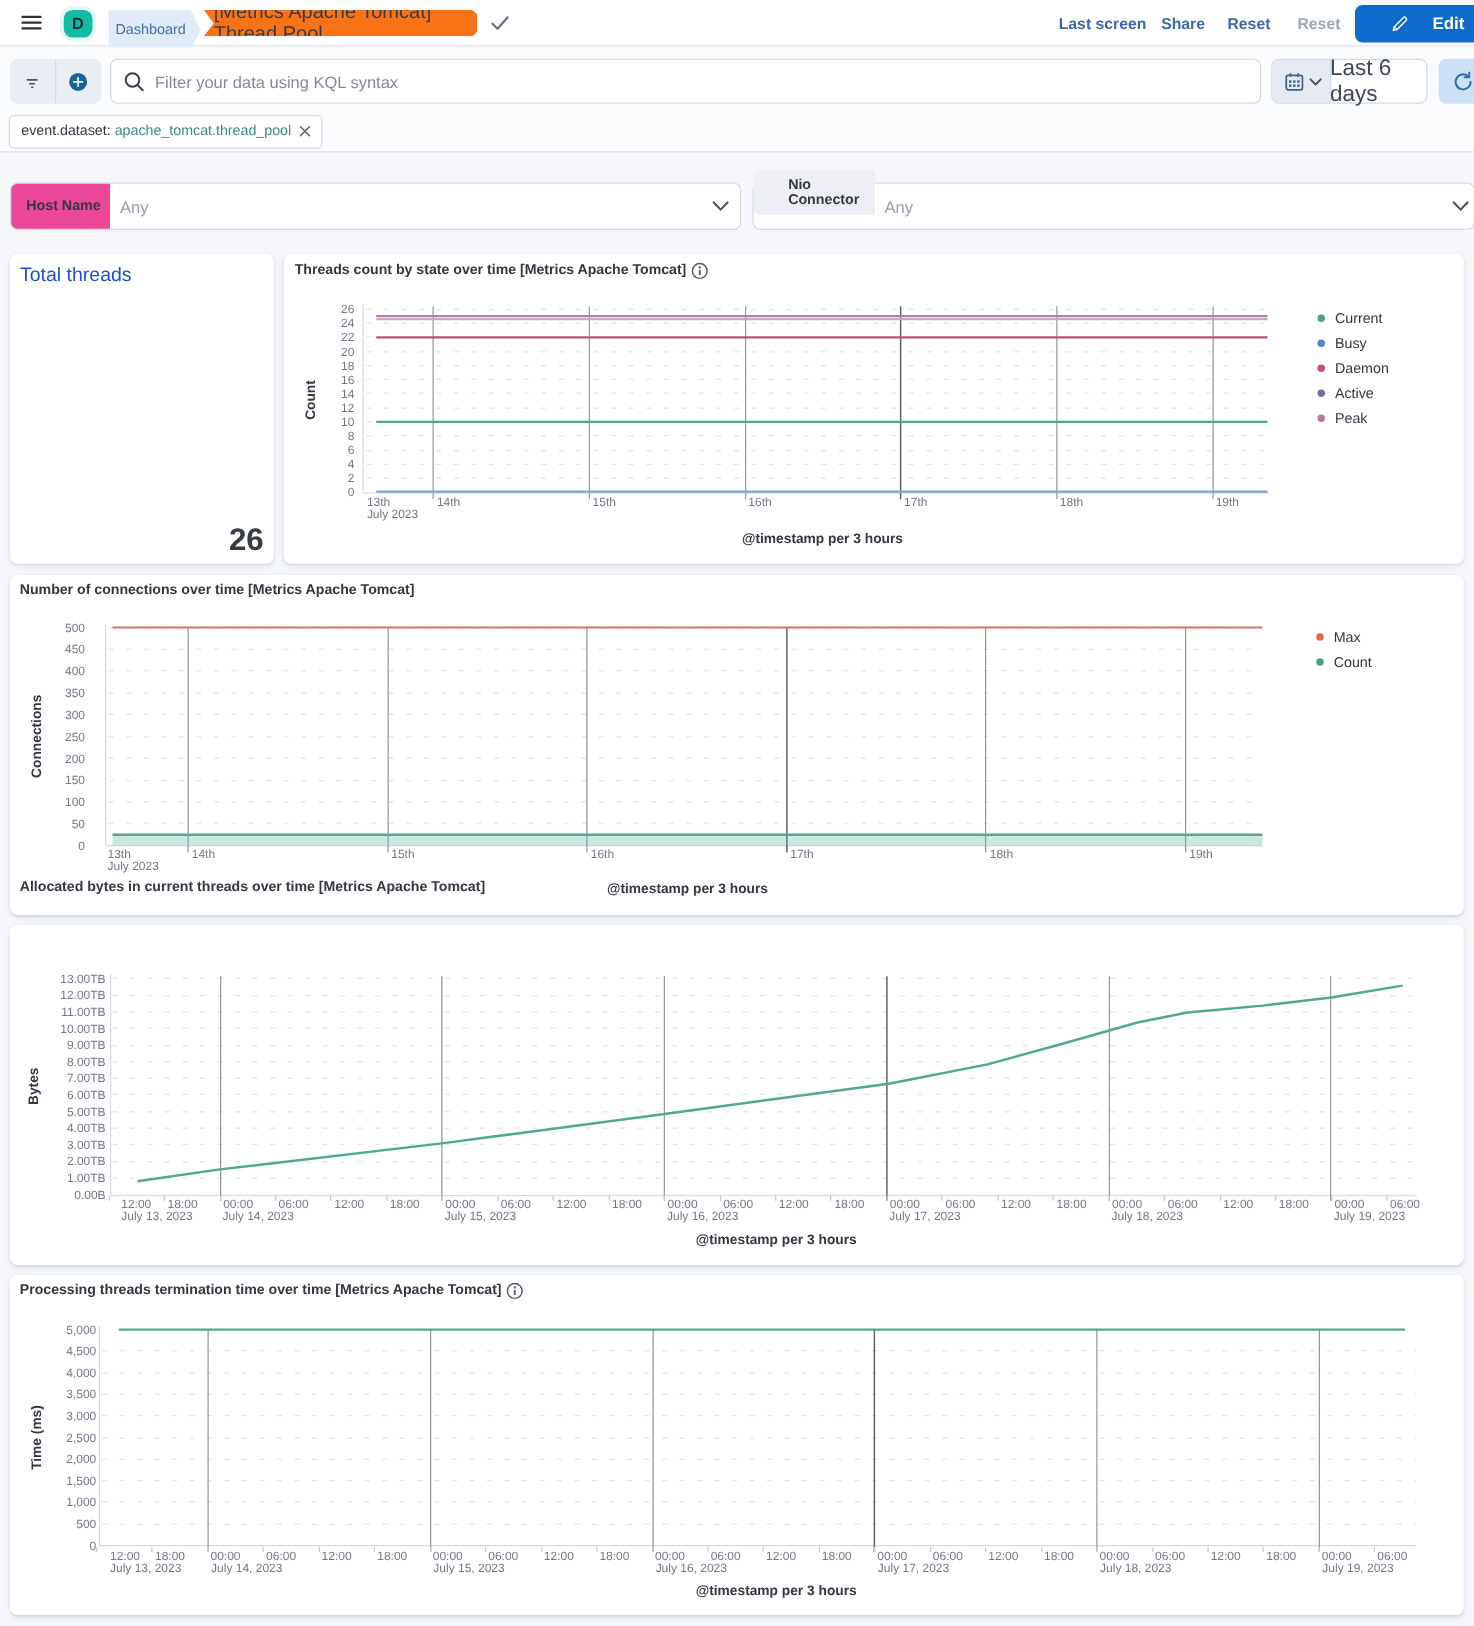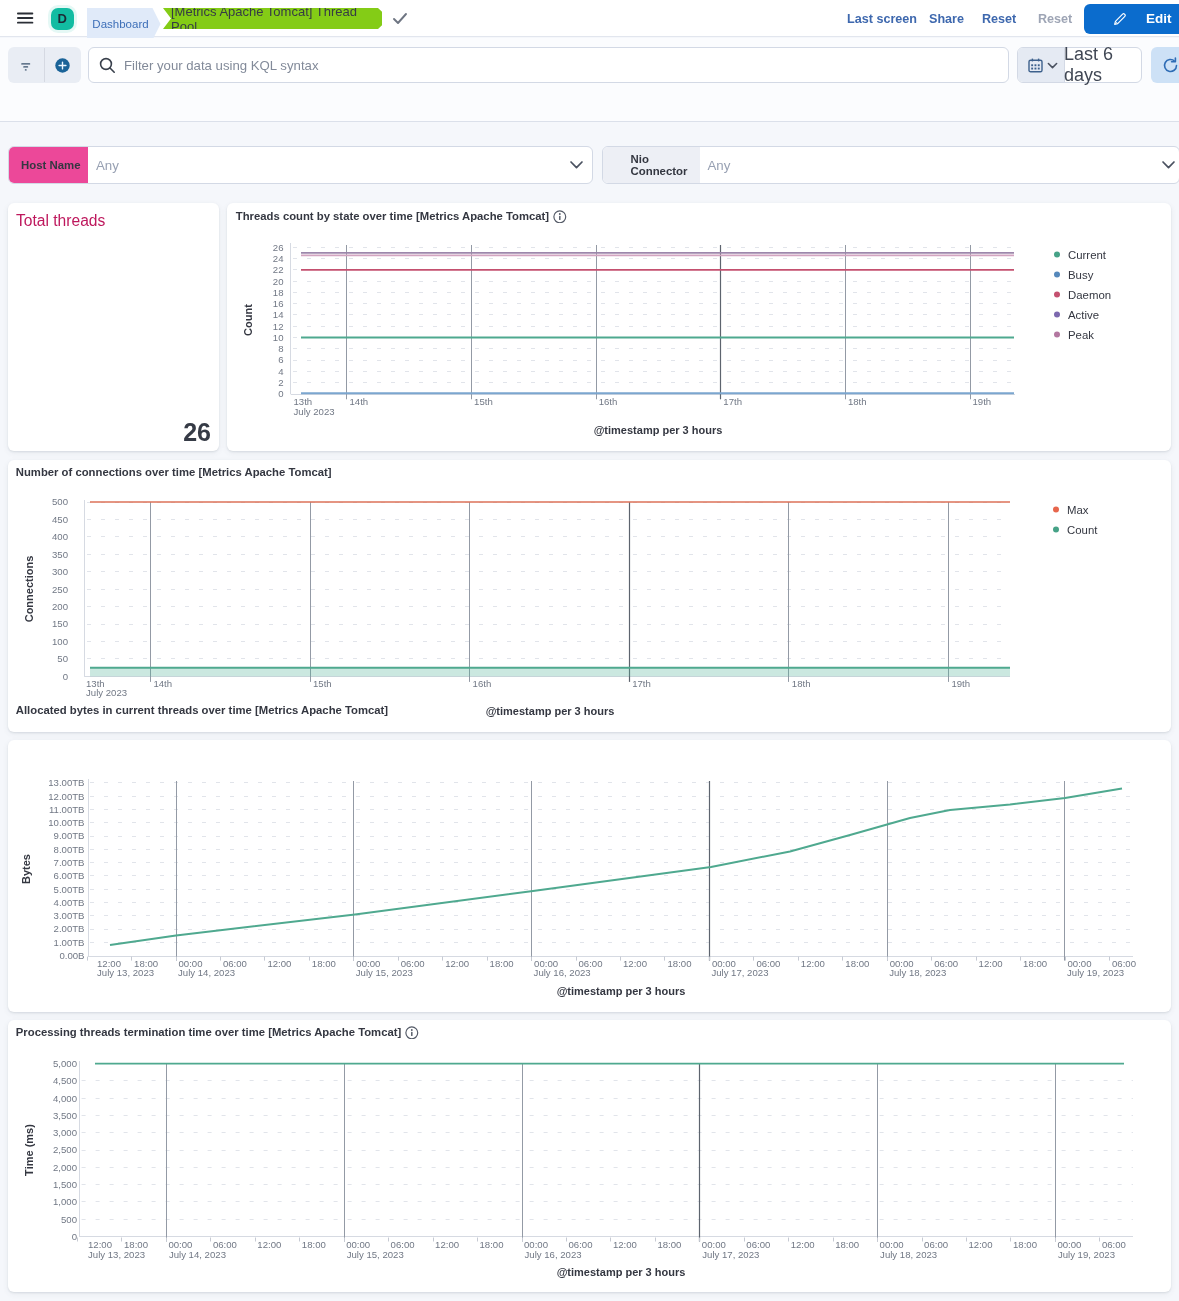--- a/index.html
+++ b/index.html
@@ -24,23 +24,23 @@
     <rect x="0" y="5.1" width="16.3" height="1.9" rx="0.9" fill="#2b2f36"></rect>
     <rect x="0" y="9.7" width="16.3" height="1.9" rx="0.9" fill="#2b2f36"></rect>
   </svg>
   <div class="abs" style="left:51px;top:7.5px;width:22.5px;height:22px;border-radius:7px;background:#12bca2;
        box-shadow:0 0 0 3px rgba(18,188,162,0.11);color:#1c2b36;font-size:13px;font-weight:bold;
        display:flex;align-items:center;justify-content:center;">D</div>
   <div class="abs" style="left:86.5px;top:8px;width:74px;height:32px;background:#e0eaf9;
        clip-path:polygon(0 0, calc(100% - 8px) 0, 100% 50%, calc(100% - 8px) 100%, 0 100%);
        color:#3d6fb8;font-size:11.5px;font-weight:500;display:flex;align-items:center;justify-content:center;
        padding-right:6px;">Dashboard</div>
-  <div class="abs" style="left:163px;top:8px;width:219px;height:21px;background:#84cc16;
+  <div class="abs" style="left:163px;top:8px;width:219px;height:21px;background:#f97316;
        clip-path:polygon(0 0, calc(100% - 4px) 0, 100% 18%, 100% 82%, calc(100% - 4px) 100%, 0 100%, 8px 50%);
-       color:#363b45;font-size:13px;display:flex;align-items:center;justify-content:center;
+       color:#363b45;font-size:16px;display:flex;align-items:center;justify-content:center;
        padding-left:8px;">[Metrics Apache Tomcat] Thread Pool</div>
   <svg class="abs" style="left:392px;top:12px" width="16" height="13" viewBox="0 0 16 13">
     <path d="M2 7 L6 11 L14 2" fill="none" stroke="#6e7582" stroke-width="1.9" stroke-linecap="round" stroke-linejoin="round"></path>
   </svg>
   <div class="link" style="left:847px;">Last screen</div>
   <div class="link" style="left:929px;">Share</div>
   <div class="link" style="left:982px;">Reset</div>
   <div class="link" style="left:1038px;color:#9ea5b5;">Reset</div>
   <div class="abs" style="left:1084px;top:3.5px;width:110px;height:30px;background:#0b6ccd;border-radius:6px;
        display:flex;align-items:center;color:#fff;font-size:13.5px;font-weight:600;">
@@ -91,40 +91,48 @@
   <svg class="abs" style="left:1046.5px;top:24px" width="11" height="7.5" viewBox="0 0 12 8">
     <path d="M1.5 1.5 L6 6 L10.5 1.5" class="chev"></path>
   </svg>
   <div class="abs" style="left:1064px;top:9px;width:78px;height:36px;display:flex;align-items:center;justify-content:center;color:#404754;font-size:18px;border-radius:17px;">Last 6 days</div>
   <div class="abs" style="left:1151px;top:9px;width:40px;height:36px;background:#cde1f6;border-radius:6px;"></div>
   <svg class="abs" style="left:1162px;top:19px" width="17" height="17" viewBox="0 0 17 17">
     <path d="M14.5 8.5 a6 6 0 1 1 -1.8 -4.3" fill="none" stroke="#2e6cb5" stroke-width="1.6" stroke-linecap="round"></path>
     <path d="M13.4 1.0 L13.4 4.8 L9.6 4.8" fill="none" stroke="#2e6cb5" stroke-width="1.6" stroke-linejoin="round" stroke-linecap="round"></path>
   </svg>
 
+  <div class="abs" style="left:7px;top:53.5px;height:27.5px;background:#fff;border:1px solid #d3d9e5;border-radius:4px;
+       display:inline-flex;align-items:center;font-size:11.4px;color:#343741;padding-right:8px;">
+    <span style="margin-left:9px;">event.dataset:&nbsp;</span>
+      <span style="color:#3e8b7d;">apache_tomcat.thread_pool</span>
+    <svg style="margin-left:6px;flex-shrink:0" width="10" height="10" viewBox="0 0 10 10">
+      <path d="M1.5 1.5 L8.5 8.5 M8.5 1.5 L1.5 8.5" stroke="#69707d" stroke-width="1.3" stroke-linecap="round"></path>
+    </svg>
+  </div>
 </div>
 
 <div class="abs" style="left:8px;top:146px;width:585px;height:38px;background:#fff;border:1px solid #d3d9e5;border-radius:6px;"></div>
 <div class="abs" style="left:9px;top:147px;width:79px;height:36px;background:#ec4899;border-radius:5px 0 0 5px;
      display:flex;align-items:center;font-size:11.4px;font-weight:600;color:#343741;padding-left:12px;">Host Name</div>
 <div class="abs" style="left:96px;top:146px;height:38px;display:flex;align-items:center;font-size:13.3px;color:#98a1b3;">Any</div>
 <svg class="abs" style="left:569px;top:160px" width="15" height="10" viewBox="0 0 15 10">
     <path d="M2 2 L7.5 7.7 L13 2" class="chev" stroke-width="2"></path>
   </svg>
 
 <div class="abs" style="left:601.5px;top:146px;width:578px;height:38px;background:#fff;border:1px solid #d3d9e5;border-radius:6px;"></div>
-<div class="abs" style="left:602.5px;top:147px;width:97px;height:36px;background:#edeff5;border-radius:5px 0 0 5px;
+<div class="abs" style="left:602.5px;top:136px;width:97px;height:36px;background:#edeff5;border-radius:5px 0 0 5px;
      display:flex;align-items:center;font-size:11.4px;font-weight:600;color:#343741;padding-left:28px;">Nio Connector</div>
 <div class="abs" style="left:707.5px;top:146px;height:38px;display:flex;align-items:center;font-size:13.3px;color:#98a1b3;">Any</div>
 <svg class="abs" style="left:1160.5px;top:160px" width="15" height="10" viewBox="0 0 15 10">
     <path d="M2 2 L7.5 7.7 L13 2" class="chev" stroke-width="2"></path>
   </svg>
 
 <div class="panel" style="left:8px;top:203px;width:210.5px;height:248px;"></div>
-<div class="abs" style="left:16px;top:212px;font-size:15.6px;color:#be185d;">Total threads</div>
+<div class="abs" style="left:16px;top:212px;font-size:15.6px;color:#1d4ed8;">Total threads</div>
 <div class="abs" style="left:8px;top:203px;width:203px;height:244px;display:flex;align-items:flex-end;justify-content:flex-end;
      font-size:25px;font-weight:bold;color:#363b46;">26</div>
 
 <div class="panel" style="left:227px;top:203px;width:944px;height:248px;"></div>
 <div class="ptitle" style="left:235.8px;top:209.5px;">Threads count by state over time [Metrics Apache Tomcat]
   <svg width="13.6" height="13.6" viewBox="0 0 14 14">
       <circle cx="7" cy="7" r="6.1" fill="none" stroke="#535966" stroke-width="1.2"></circle>
       <circle cx="7" cy="4.1" r="0.95" fill="#535966"></circle>
       <rect x="6.25" y="6" width="1.5" height="4.4" rx="0.7" fill="#535966"></rect>
     </svg>

